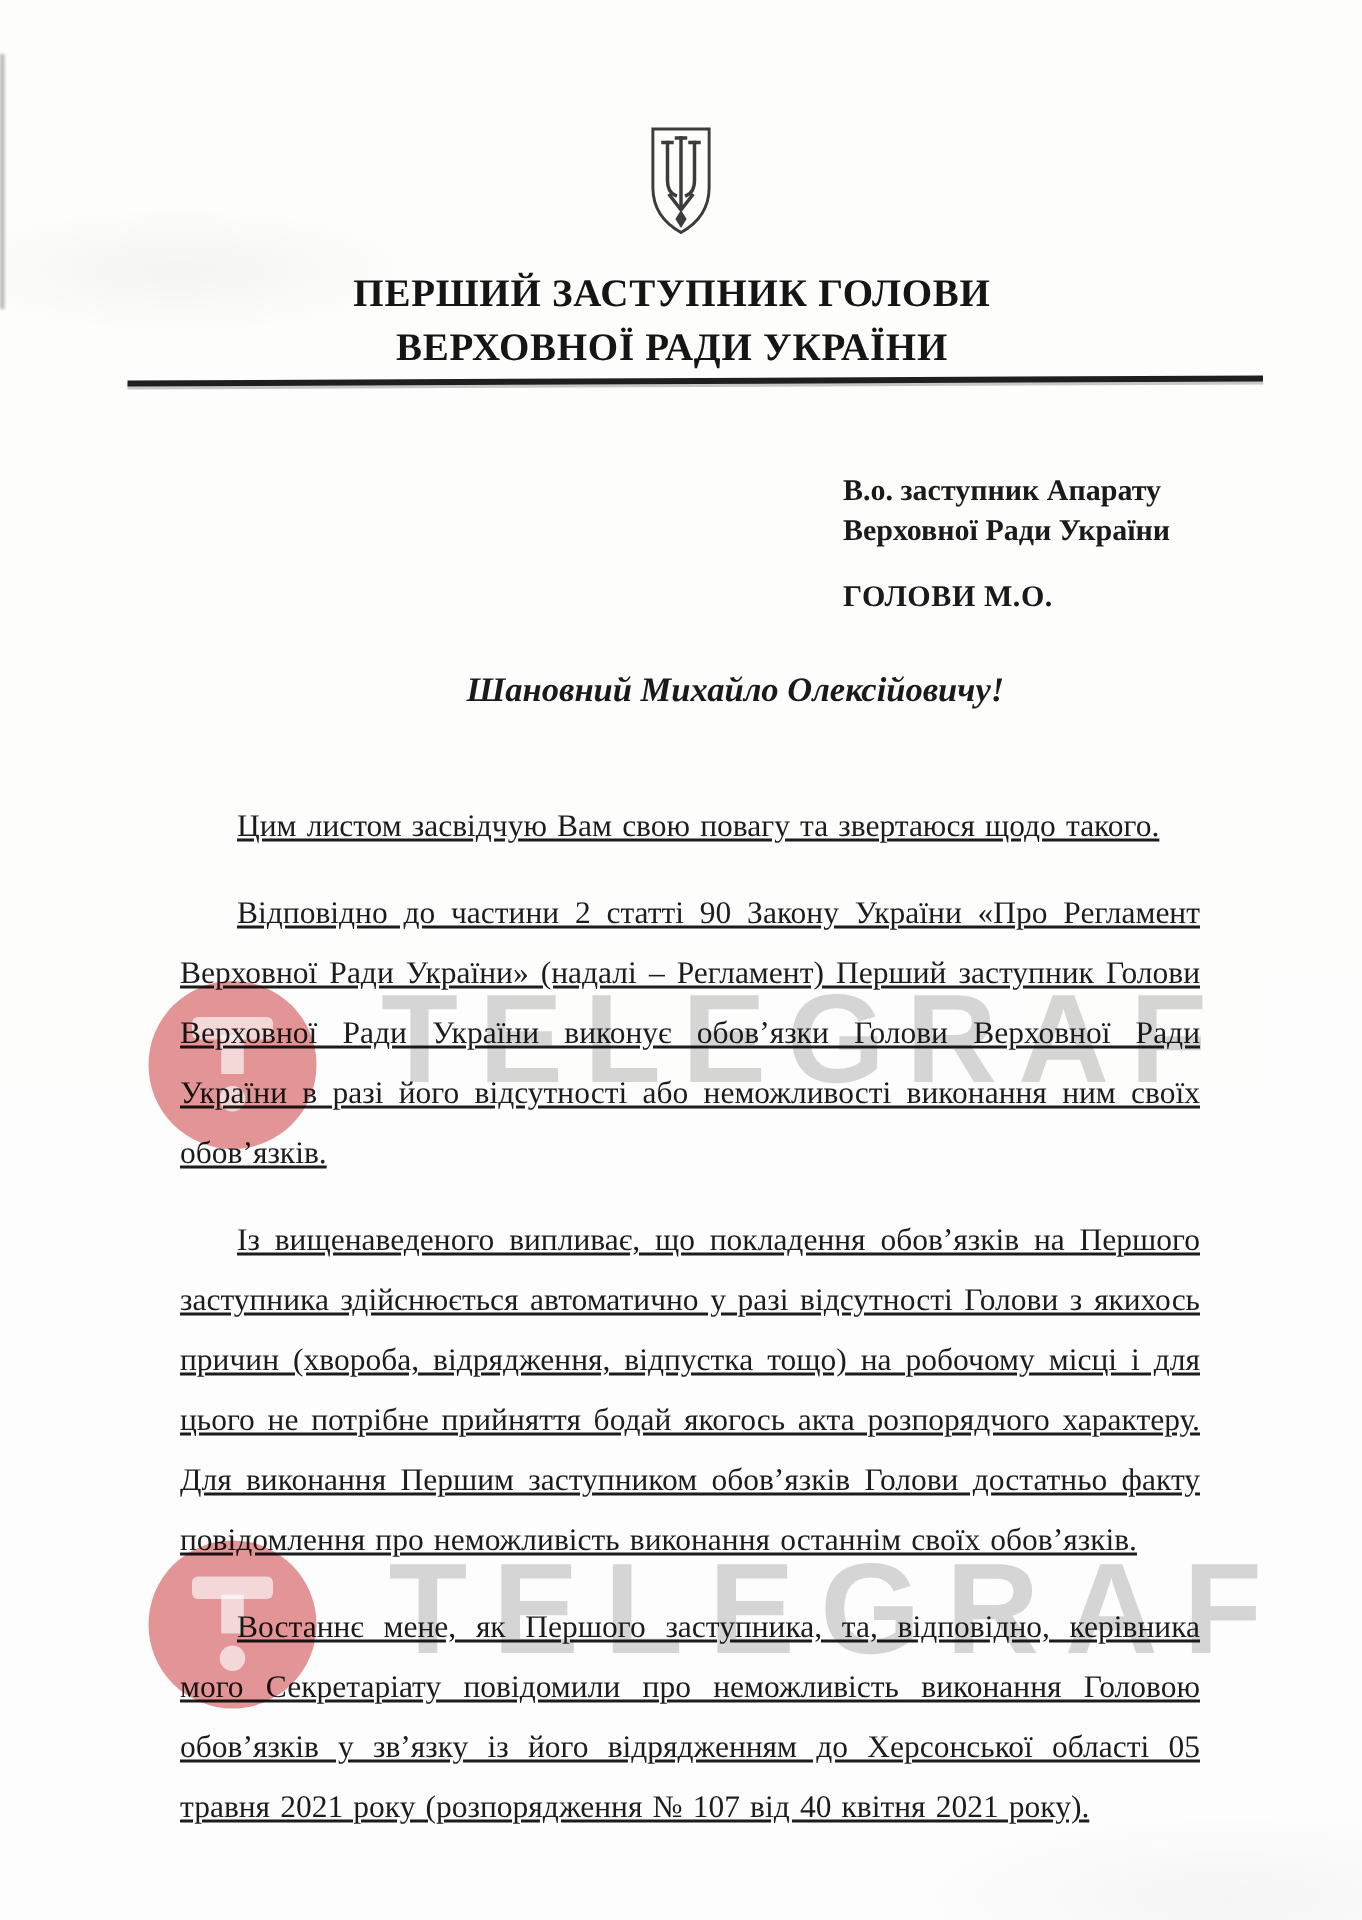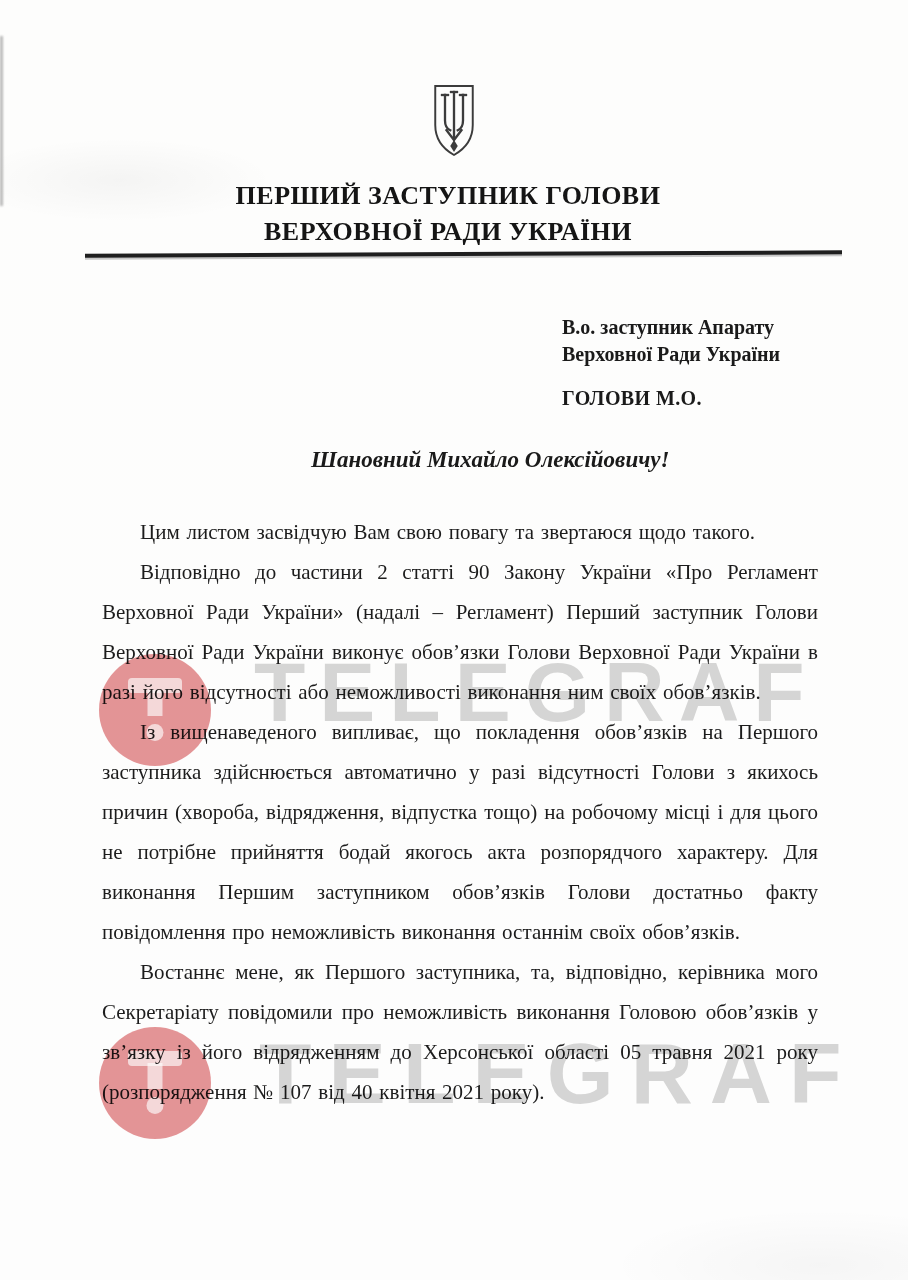--- a/index.html
+++ b/index.html
@@ -45,21 +45,21 @@
   .salutation {
     position: absolute; left: 283px; top: 447px;
     font-weight: bold; font-style: italic; font-size: 23px; color: #1a1a1a; margin-left: 28px;
   }
   
   .body-text {
     position: absolute; left: 102px; top: 512px; width: 716px;
     font-size: 21px; line-height: 40px; text-align: justify;
     color: #1c1c1c; word-spacing: 1.5px;
   }
-  .body-text p { text-indent: 38px; margin: 0; }
+  .body-text p { text-indent: 38px; margin: 18px; text-decoration: underline; }
   
   .wm { position: absolute; pointer-events: none; mix-blend-mode: multiply; }
   .wm-text {
     font-family: "Liberation Sans", "DejaVu Sans", sans-serif;
     font-weight: 700; color: rgba(122,122,122,0.30);
     white-space: nowrap; line-height: 1; margin-left: 28px;
   }
   .wm-text.one { left: 226px; top: 650px; font-size: 84px; letter-spacing: 14px; }
   .wm-text.two { left: 231px; top: 1030px; font-size: 86px; letter-spacing: 17px; }
   .wm-logo {

